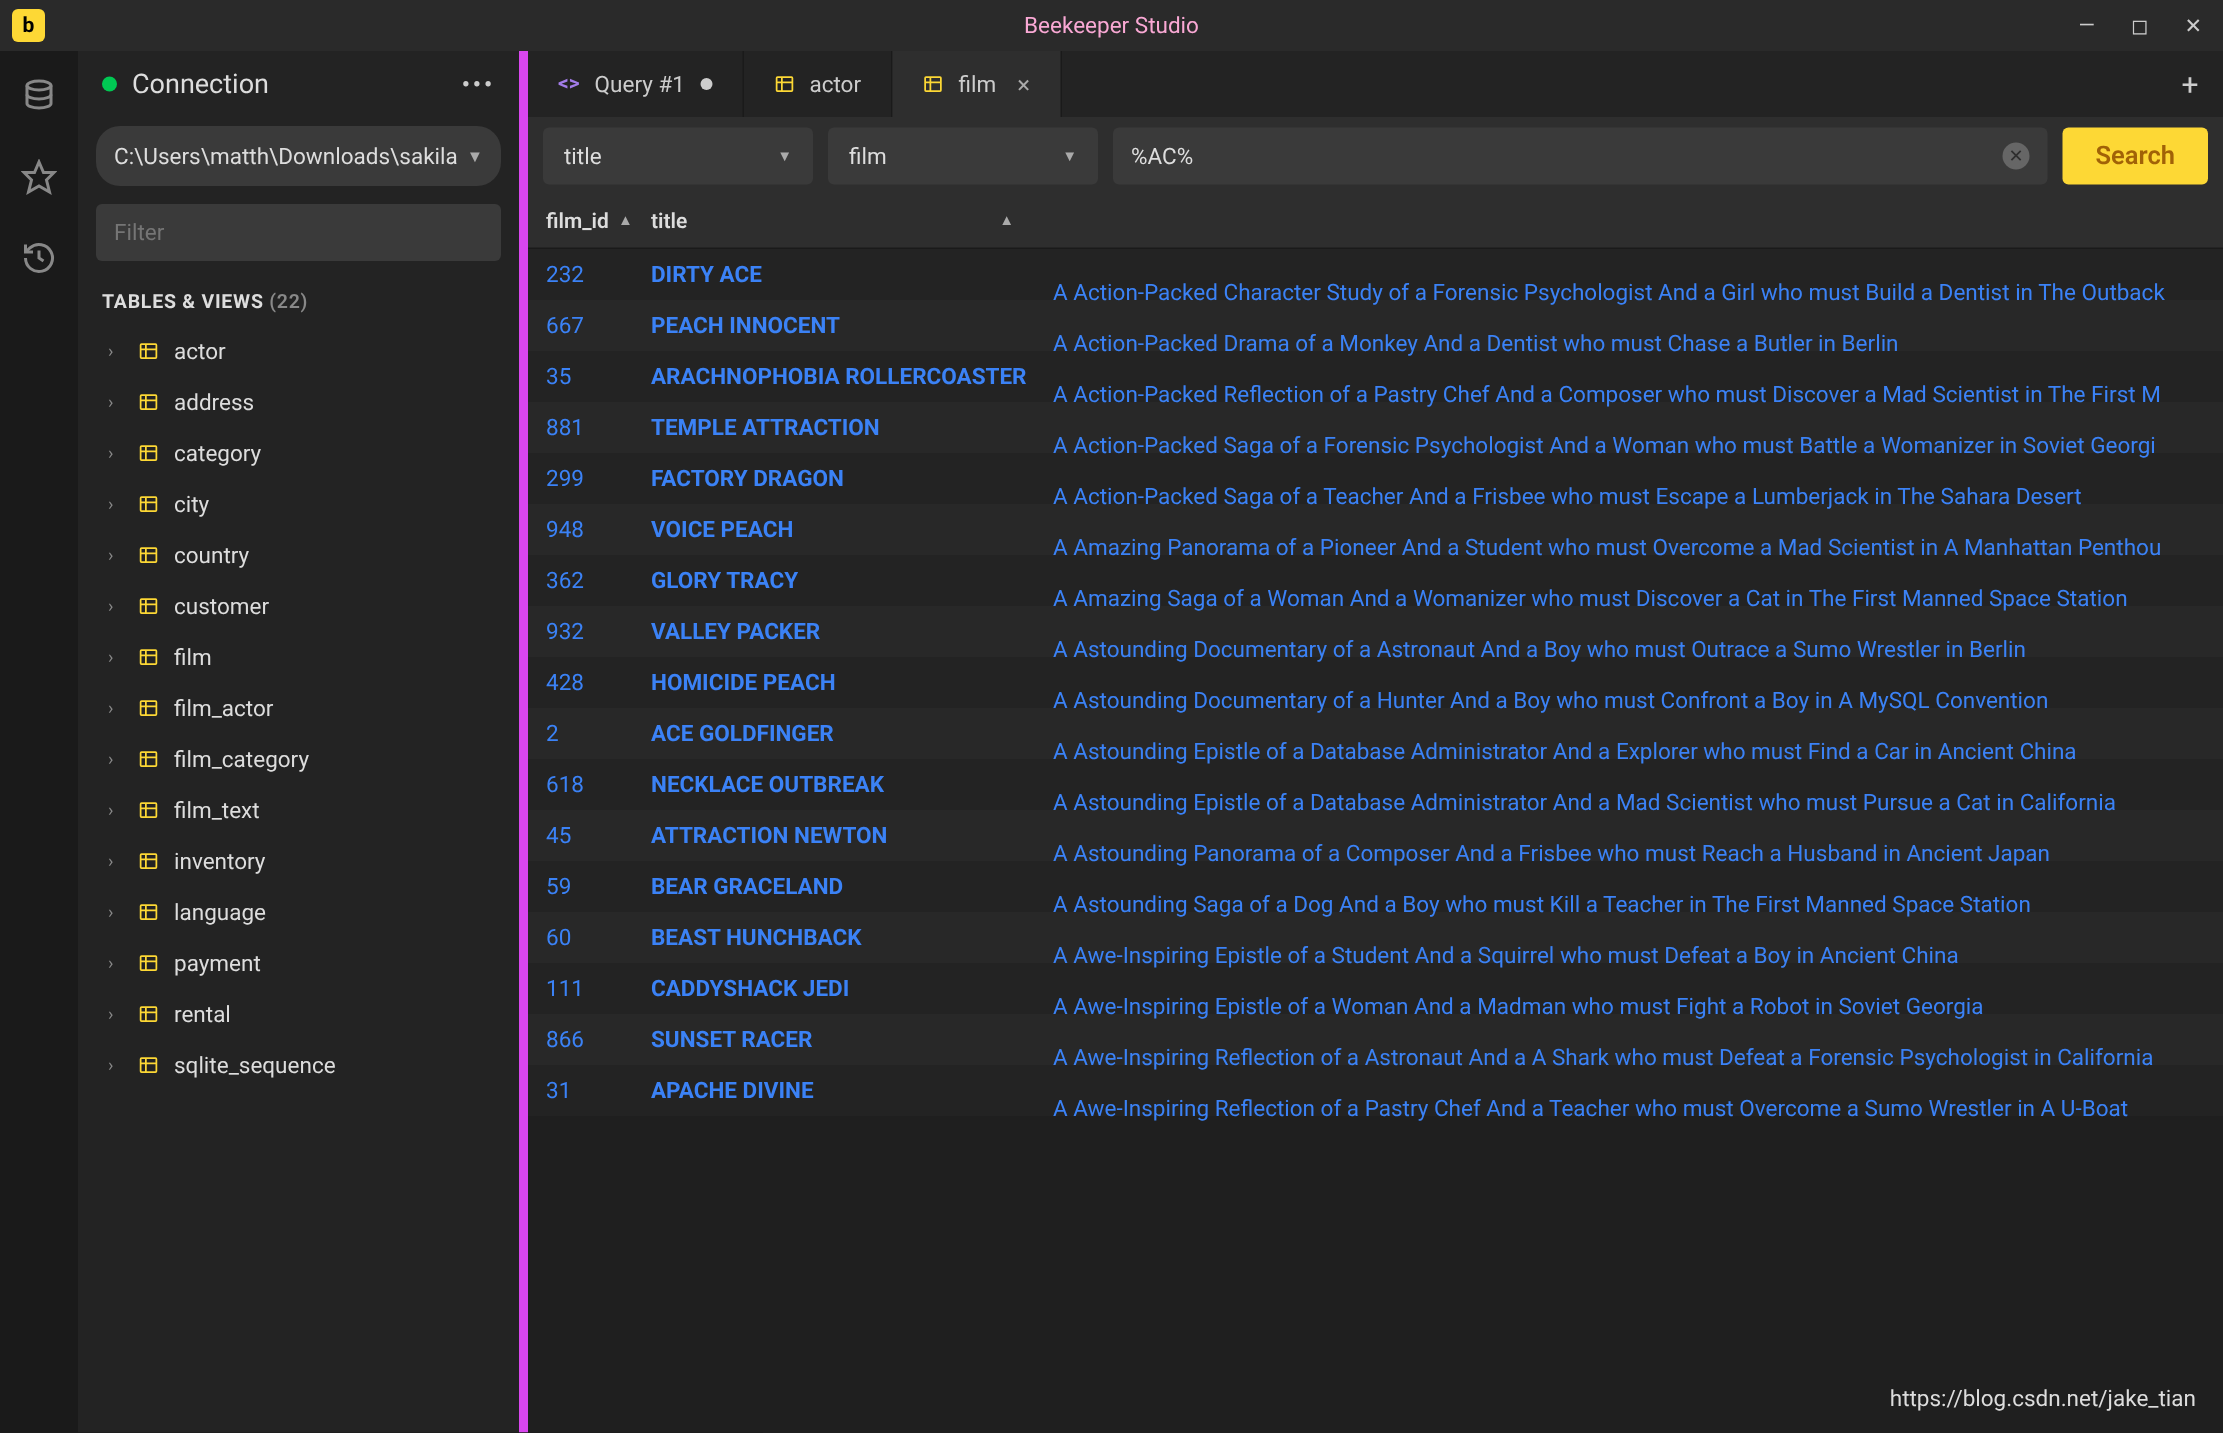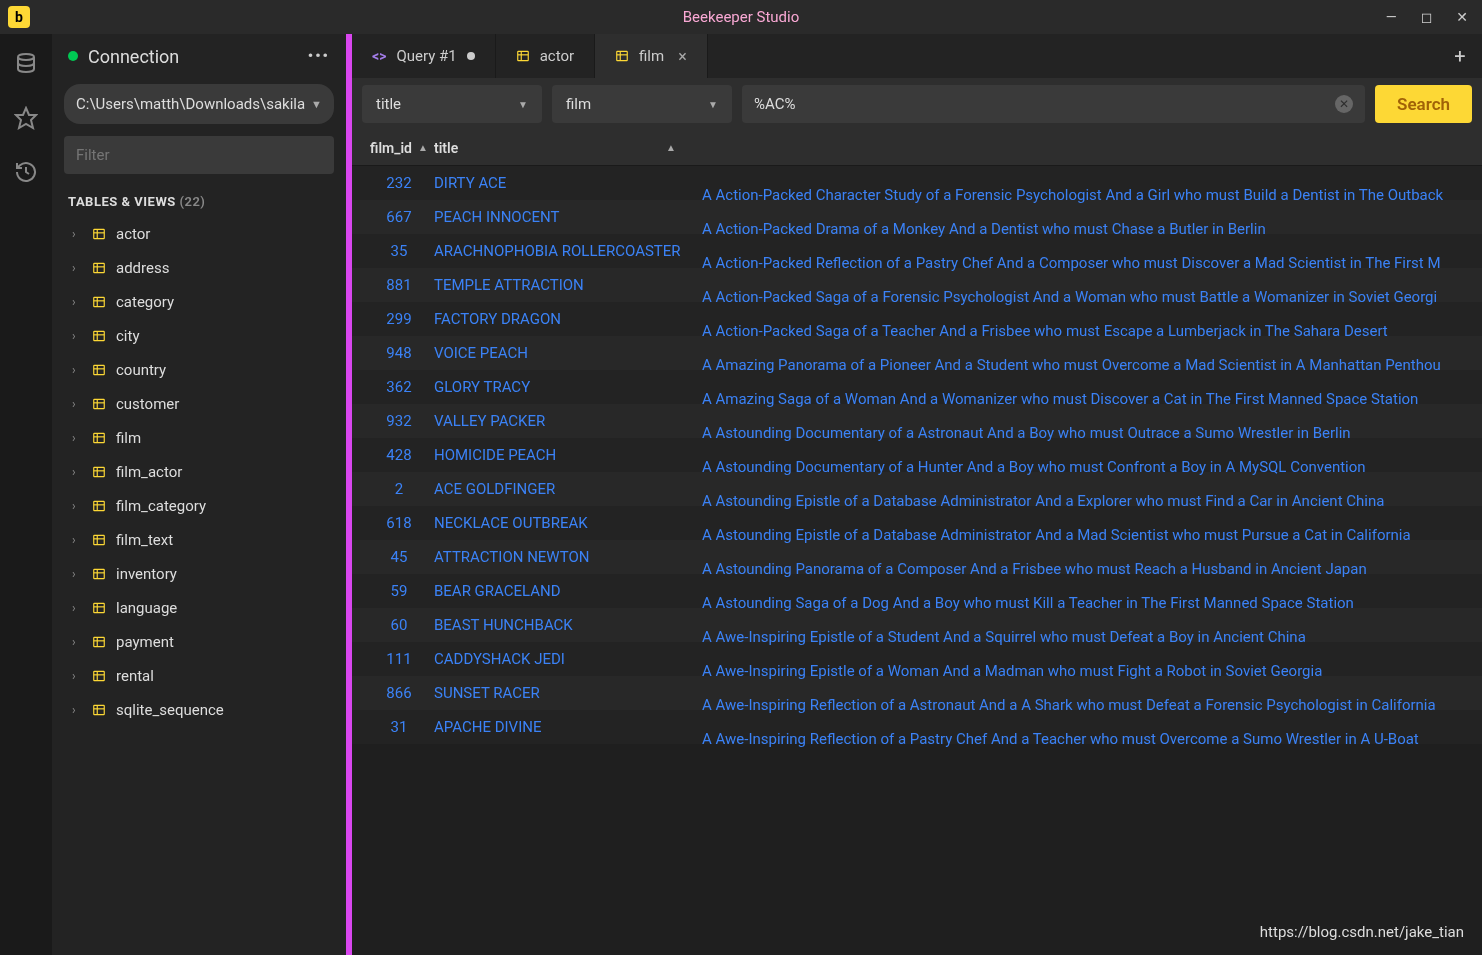--- a/index.html
+++ b/index.html
@@ -35,31 +35,31 @@
 .tab-add { margin-left:auto; width:44px; display:flex; align-items:center; justify-content:center; color:#ccc; cursor:pointer; font-size:20px; }
 .code-ic { color:#a27ce8; font-weight:bold; font-size:14px; }
 .filterbar { height:52px; background:#2e2e2e; display:flex; align-items:center; padding:0 10px; gap:10px; }
 .select { background:#3a3a3a; border-radius:4px; height:38px; display:flex; align-items:center; padding:0 14px; color:#ddd; cursor:pointer; min-width:180px; }
 .select .caret { margin-left:auto; font-size:10px; color:#aaa; }
 .search-box { flex:1; background:#3a3a3a; border-radius:4px; height:38px; display:flex; align-items:center; padding:0 12px; }
 .search-box input { flex:1; background:transparent; border:none; color:#ddd; font-size:15px; outline:none; }
 .clear-btn { width:18px; height:18px; border-radius:50%; background:#666; color:#2e2e2e; font-size:12px; display:flex; align-items:center; justify-content:center; cursor:pointer; }
 .search-btn { background:#fdd835; color:#a16207; border:none; border-radius:4px; height:38px; padding:0 22px; font-weight:600; font-size:17px; cursor:pointer; }
 .grid-hdr { height:36px; background:#2e2e2e; display:flex; align-items:center; font-weight:600; color:#ddd; font-size:14px; border-bottom:1px solid #1a1a1a; }
-.col1 { width:82px; padding-left:12px; display:flex; align-items:center; gap:6px;justify-content:center; }
+.col1 { width:82px; padding-left:12px; display:flex; align-items:center; gap:6px; }
 .col2 { width:258px; display:flex; align-items:center; gap:6px; position:relative; }
 .col3 { flex:1; padding-left:10px; }
 .sort-ic { font-size:10px; color:#aaa; }
 .col2 .sort-right { position:absolute; right:16px; }
 .grid-body { flex:1; overflow:hidden; }
 .row { height:34px; display:flex; align-items:center; color:#3b82f6; font-size:15px; }
 .row:nth-child(odd){ background:#232323; }
 .row:nth-child(even){ background:#282828; }
 .row .col1 { font-weight:400; }
-.row .col2 { font-weight:400; }
+.row .col2 { font-weight:700; }
 .row .col3 { white-space:nowrap; overflow:hidden;margin-top:24px; }
 .watermark { position:fixed; bottom:14px; right:18px; color:#ddd; font-size:15px; }
 </style>
 </head>
 <body>
 
 <div class="titlebar">
   <div class="logo">b</div>
   <div class="app-title">Beekeeper Studio</div>
   <div class="winbtns">

